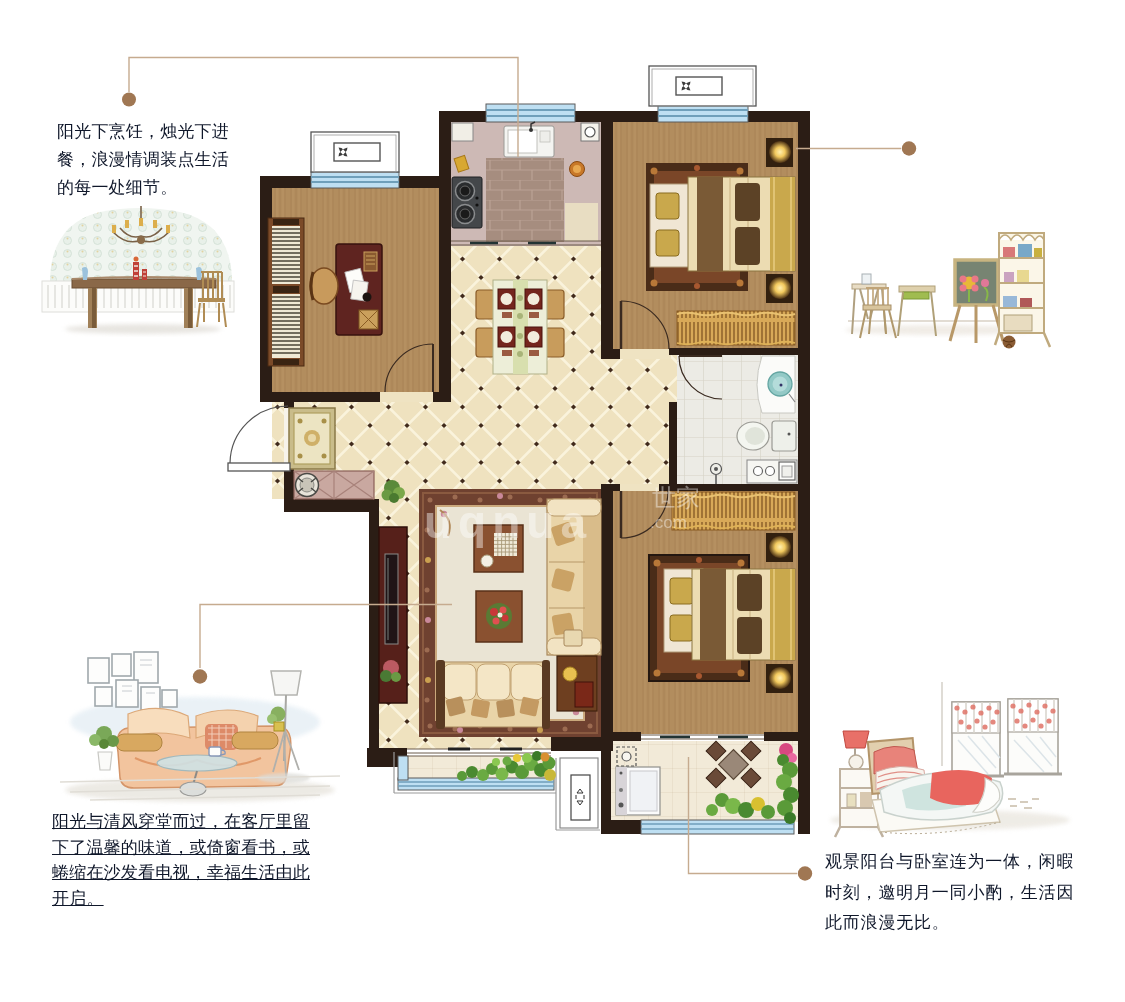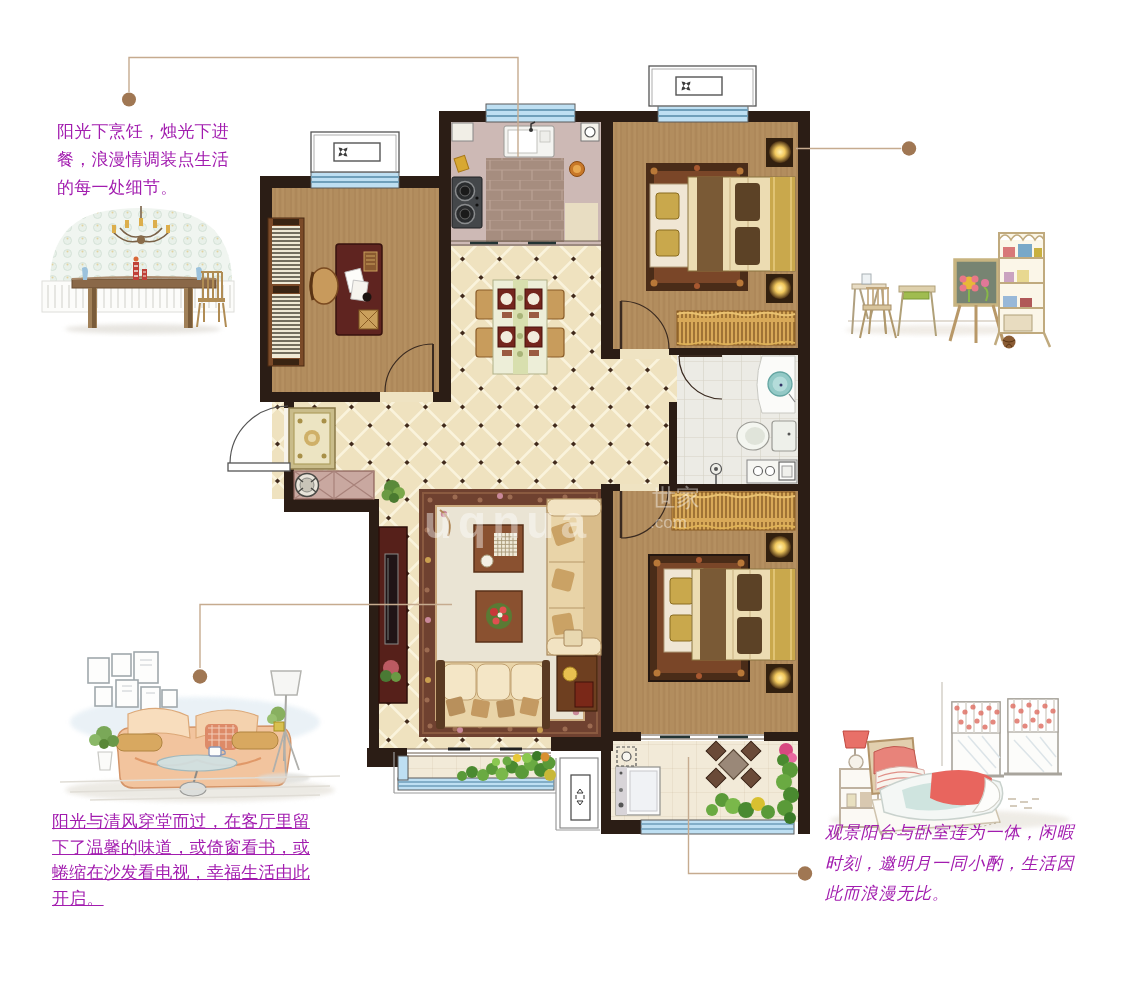--- a/index.html
+++ b/index.html
@@ -1,17 +1,17 @@
 <!DOCTYPE html>
 <html><head>
 <meta charset="utf-8">
 <style>
 html,body{margin:0;padding:0;background:#ffffff;}
 .page{position:relative;width:1125px;height:1002px;background:#ffffff;overflow:hidden;font-family:"Liberation Sans",sans-serif;}
-.cap{position:absolute;color:#a21caf;font-size:17px;letter-spacing:0.2px;line-height:28px;white-space:pre;}
+.cap{position:absolute;color:#0f172a;font-size:17px;letter-spacing:0.2px;line-height:28px;white-space:pre;}
 </style>
 </head>
 <body>
 <div class="page">
 <svg width="1125" height="1002" viewBox="0 0 1125 1002" style="position:absolute;left:0;top:0;">
 <defs>
 <pattern id="tile" width="37" height="37" patternUnits="userSpaceOnUse">
   <rect width="37" height="37" fill="#efe2bf"></rect>
   <path d="M0,18.5 L18.5,0 L37,18.5 L18.5,37 Z" stroke="#faf3dc" stroke-width="2.6" fill="none"></path>
   <path d="M18.5,-2.6 l2.6,2.6 l-2.6,2.6 l-2.6,-2.6 z M-2.6,18.5 l2.6,-2.6 l2.6,2.6 l-2.6,2.6 z M37,15.9 l2.6,2.6 l-2.6,2.6 l-2.6,-2.6 z M18.5,34.4 l2.6,2.6 l-2.6,2.6 l-2.6,-2.6 z" fill="#412b1d"></path>
@@ -884,16 +884,16 @@
 <div class="cap" style="left:57px;top:118px;">阳光下烹饪，烛光下进
 餐，浪漫情调装点生活
 的每一处细节。</div>
 
 
 <div class="cap" style="left:52px;top:809px;line-height:25.5px;text-decoration:underline;">阳光与清风穿堂而过，在客厅里留
 下了温馨的味道，或倚窗看书，或
 蜷缩在沙发看电视，幸福生活由此
 开启。</div>
 
-<div class="cap" style="left:825px;top:818px;line-height:30.5px;letter-spacing:0.8px;font-style:italic;">观景阳台与卧室连为一体，闲暇
+<div class="cap" style="left:825px;top:847px;line-height:30.5px;letter-spacing:0.8px;">观景阳台与卧室连为一体，闲暇
 时刻，邀明月一同小酌，生活因
 此而浪漫无比。</div>
 </div>
 
 </body></html>

